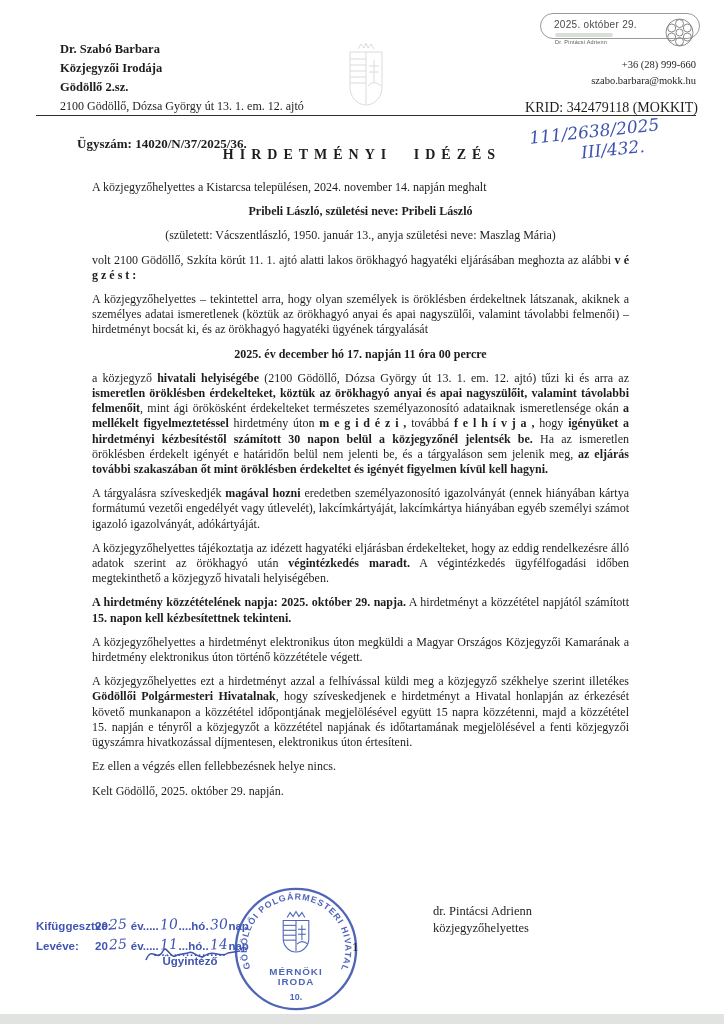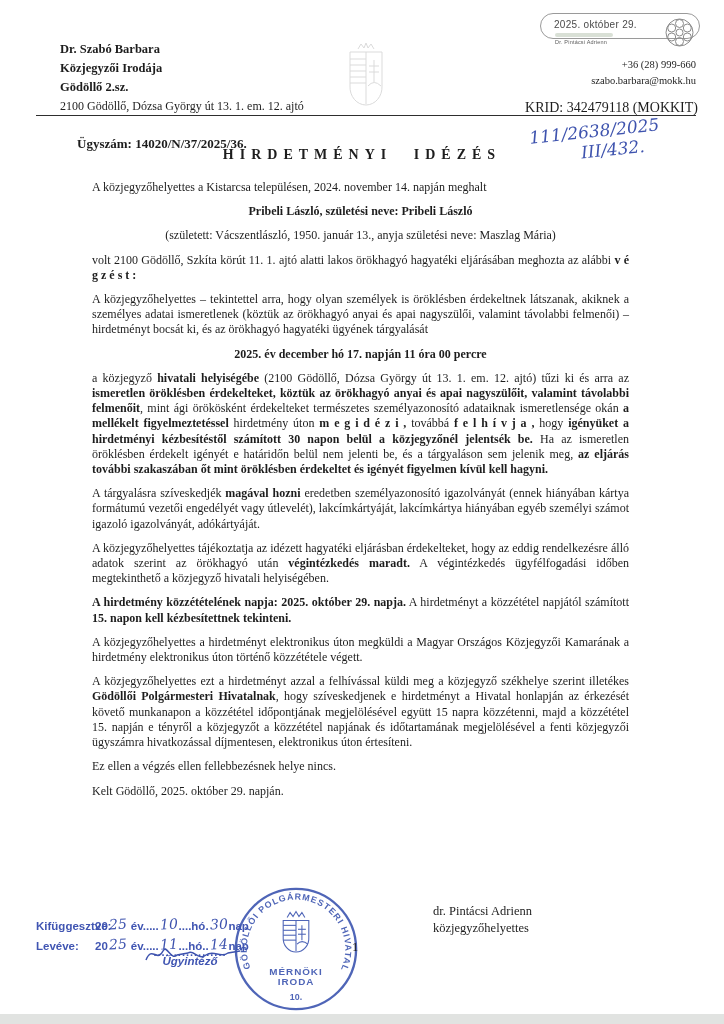--- a/index.html
+++ b/index.html
@@ -51,21 +51,21 @@
   .posting .lbl{display:inline-block;width:59px;}
   .hw{
     font-family:"DejaVu Serif",serif;font-style:italic;color:#3e53ae;
     font-size:14px;display:inline-block;transform:rotate(-3deg);margin:0 1px;position:relative;top:-1px;
     font-weight:normal;
   }
   .clerk{position:absolute;left:128px;top:946px;width:124px;text-align:center;
     color:#4055b2;font-family:"Liberation Sans",sans-serif;font-size:11.5px;font-weight:600;}
   .clerk .sig{position:absolute;left:12px;top:-4px;}
   .clerk .dots{letter-spacing:1px;font-size:11px;}
-  .clerk .lblc{margin-top:-3px;font-style:italic;}
+  .clerk .lblc{margin-top:-3px;}
   .roundstamp{position:absolute;left:230px;top:883px;opacity:.9;}
   .pagenum{position:absolute;left:352px;top:940px;font-size:12.5px;}
   .scanedge{position:absolute;left:0;top:1014px;width:724px;height:10px;background:#d9dcd9;opacity:.8;}
 </style>
 </head>
 <body>
 
 <div class="page">
 
   <div class="office">

